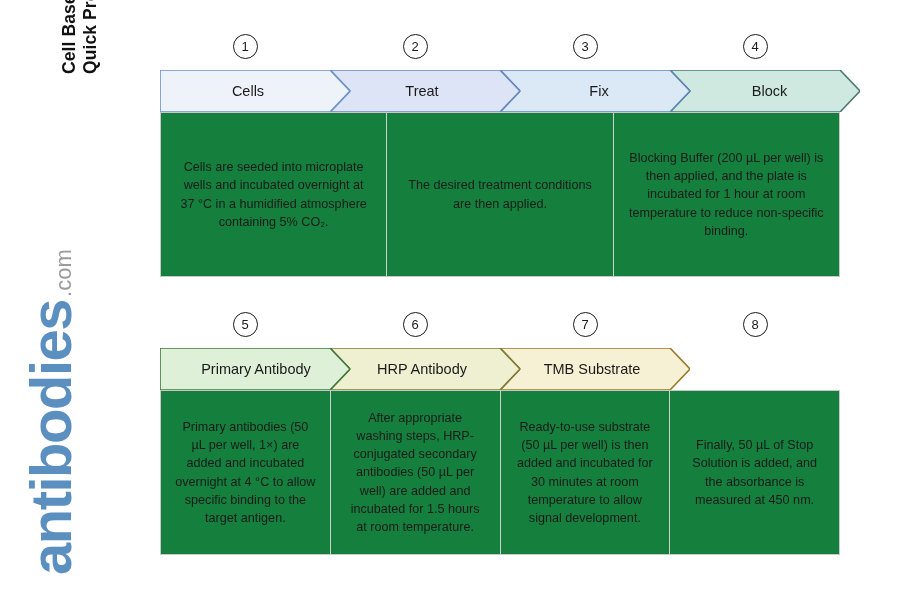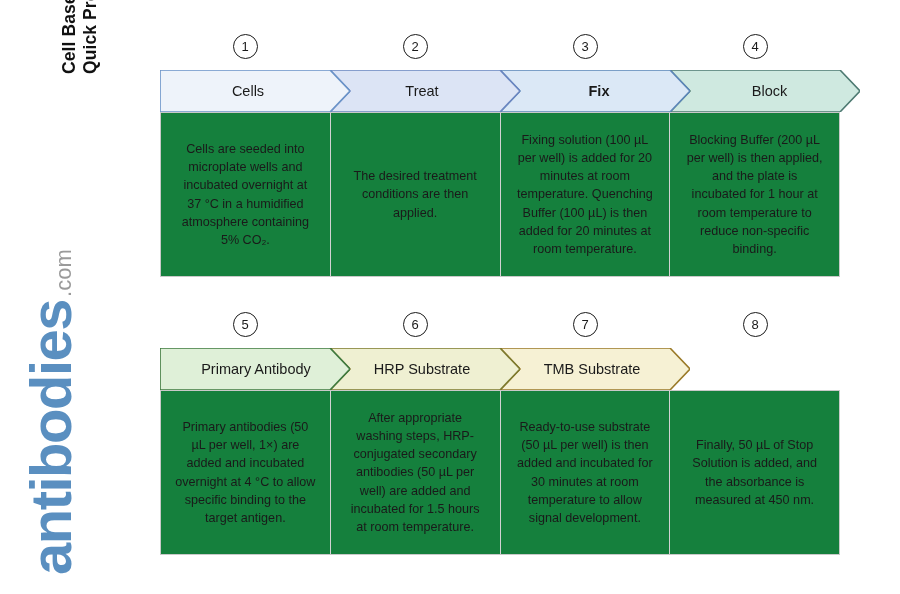--- a/index.html
+++ b/index.html
@@ -127,40 +127,37 @@
             </svg>
           </div>
           <span class="chev-label" style="margin-left: 8px; margin-right: 14px;">Treat</span>
         </div>
         <div class="chev" style="left: 340px; width: 190px; z-index: 8;">
           <div class="chev-bg">
             <svg viewBox="0 0 190 42" preserveAspectRatio="none">
               <polygon points="0,0 170,0 190,21 170,42 0,42 20,21" fill="#dbe8f6" stroke="#5c86b8" stroke-width="1.6" stroke-linejoin="miter"></polygon>
             </svg>
           </div>
-          <span class="chev-label" style="margin-left: 8px; margin-right: 0; font-weight: bold;">Fix</span>
+          <span class="chev-label" style="margin-left: 8px; margin-right: 0;">Fix</span>
         </div>
         <div class="chev" style="left: 510px; width: 190px; z-index: 7;">
           <div class="chev-bg">
             <svg viewBox="0 0 190 42" preserveAspectRatio="none">
               <polygon points="0,0 170,0 190,21 170,42 0,42 20,21" fill="#cfe9e0" stroke="#4e7a72" stroke-width="1.6" stroke-linejoin="miter"></polygon>
             </svg>
           </div>
           <span class="chev-label" style="margin-left: 23px; margin-right: 14px;">Block</span>
         </div>
       </div>
     <div class="boxes">
         <div class="box">
           <div class="box-text">Cells are seeded into microplate wells and incubated overnight at 37 °C in a humidified atmosphere containing 5% CO₂.</div>
         </div>
         <div class="box">
           <div class="box-text">The desired treatment conditions are then applied.</div>
-        </div>
-        <div class="box">
-          <div class="box-text">Fixing solution (100 µL per well) is added for 20 minutes at room temperature. Quenching Buffer (100 µL) is then added for 20 minutes at room temperature.</div>
         </div>
         <div class="box">
           <div class="box-text">Blocking Buffer (200 µL per well) is then applied, and the plate is incubated for 1 hour at room temperature to reduce non-specific binding.</div>
         </div>
       </div>
   </div>
 
   <div class="row" id="row2">
     <div class="numbers">
         <div class="num-circle" style="left: 72.5px;">5</div>
@@ -176,21 +173,21 @@
             </svg>
           </div>
           <span class="chev-label" style="margin-left: 16px; margin-right: 14px;">Primary Antibody</span>
         </div>
         <div class="chev" style="left: 170px; width: 190px; z-index: 9;">
           <div class="chev-bg">
             <svg viewBox="0 0 190 42" preserveAspectRatio="none">
               <polygon points="0,0 170,0 190,21 170,42 0,42 20,21" fill="#eff0d2" stroke="#7d7a2e" stroke-width="1.6" stroke-linejoin="miter"></polygon>
             </svg>
           </div>
-          <span class="chev-label" style="margin-left: 8px; margin-right: 14px;">HRP Substrate</span>
+          <span class="chev-label" style="margin-left: 8px; margin-right: 14px;">HRP Antibody</span>
         </div>
         <div class="chev" style="left: 340px; width: 190px; z-index: 8;">
           <div class="chev-bg">
             <svg viewBox="0 0 190 42" preserveAspectRatio="none">
               <polygon points="0,0 170,0 190,21 170,42 0,42 20,21" fill="#f6f1d4" stroke="#9a7a28" stroke-width="1.6" stroke-linejoin="miter"></polygon>
             </svg>
           </div>
           <span class="chev-label" style="margin-left: 8px; margin-right: 14px;">TMB Substrate</span>
         </div>
       </div>

